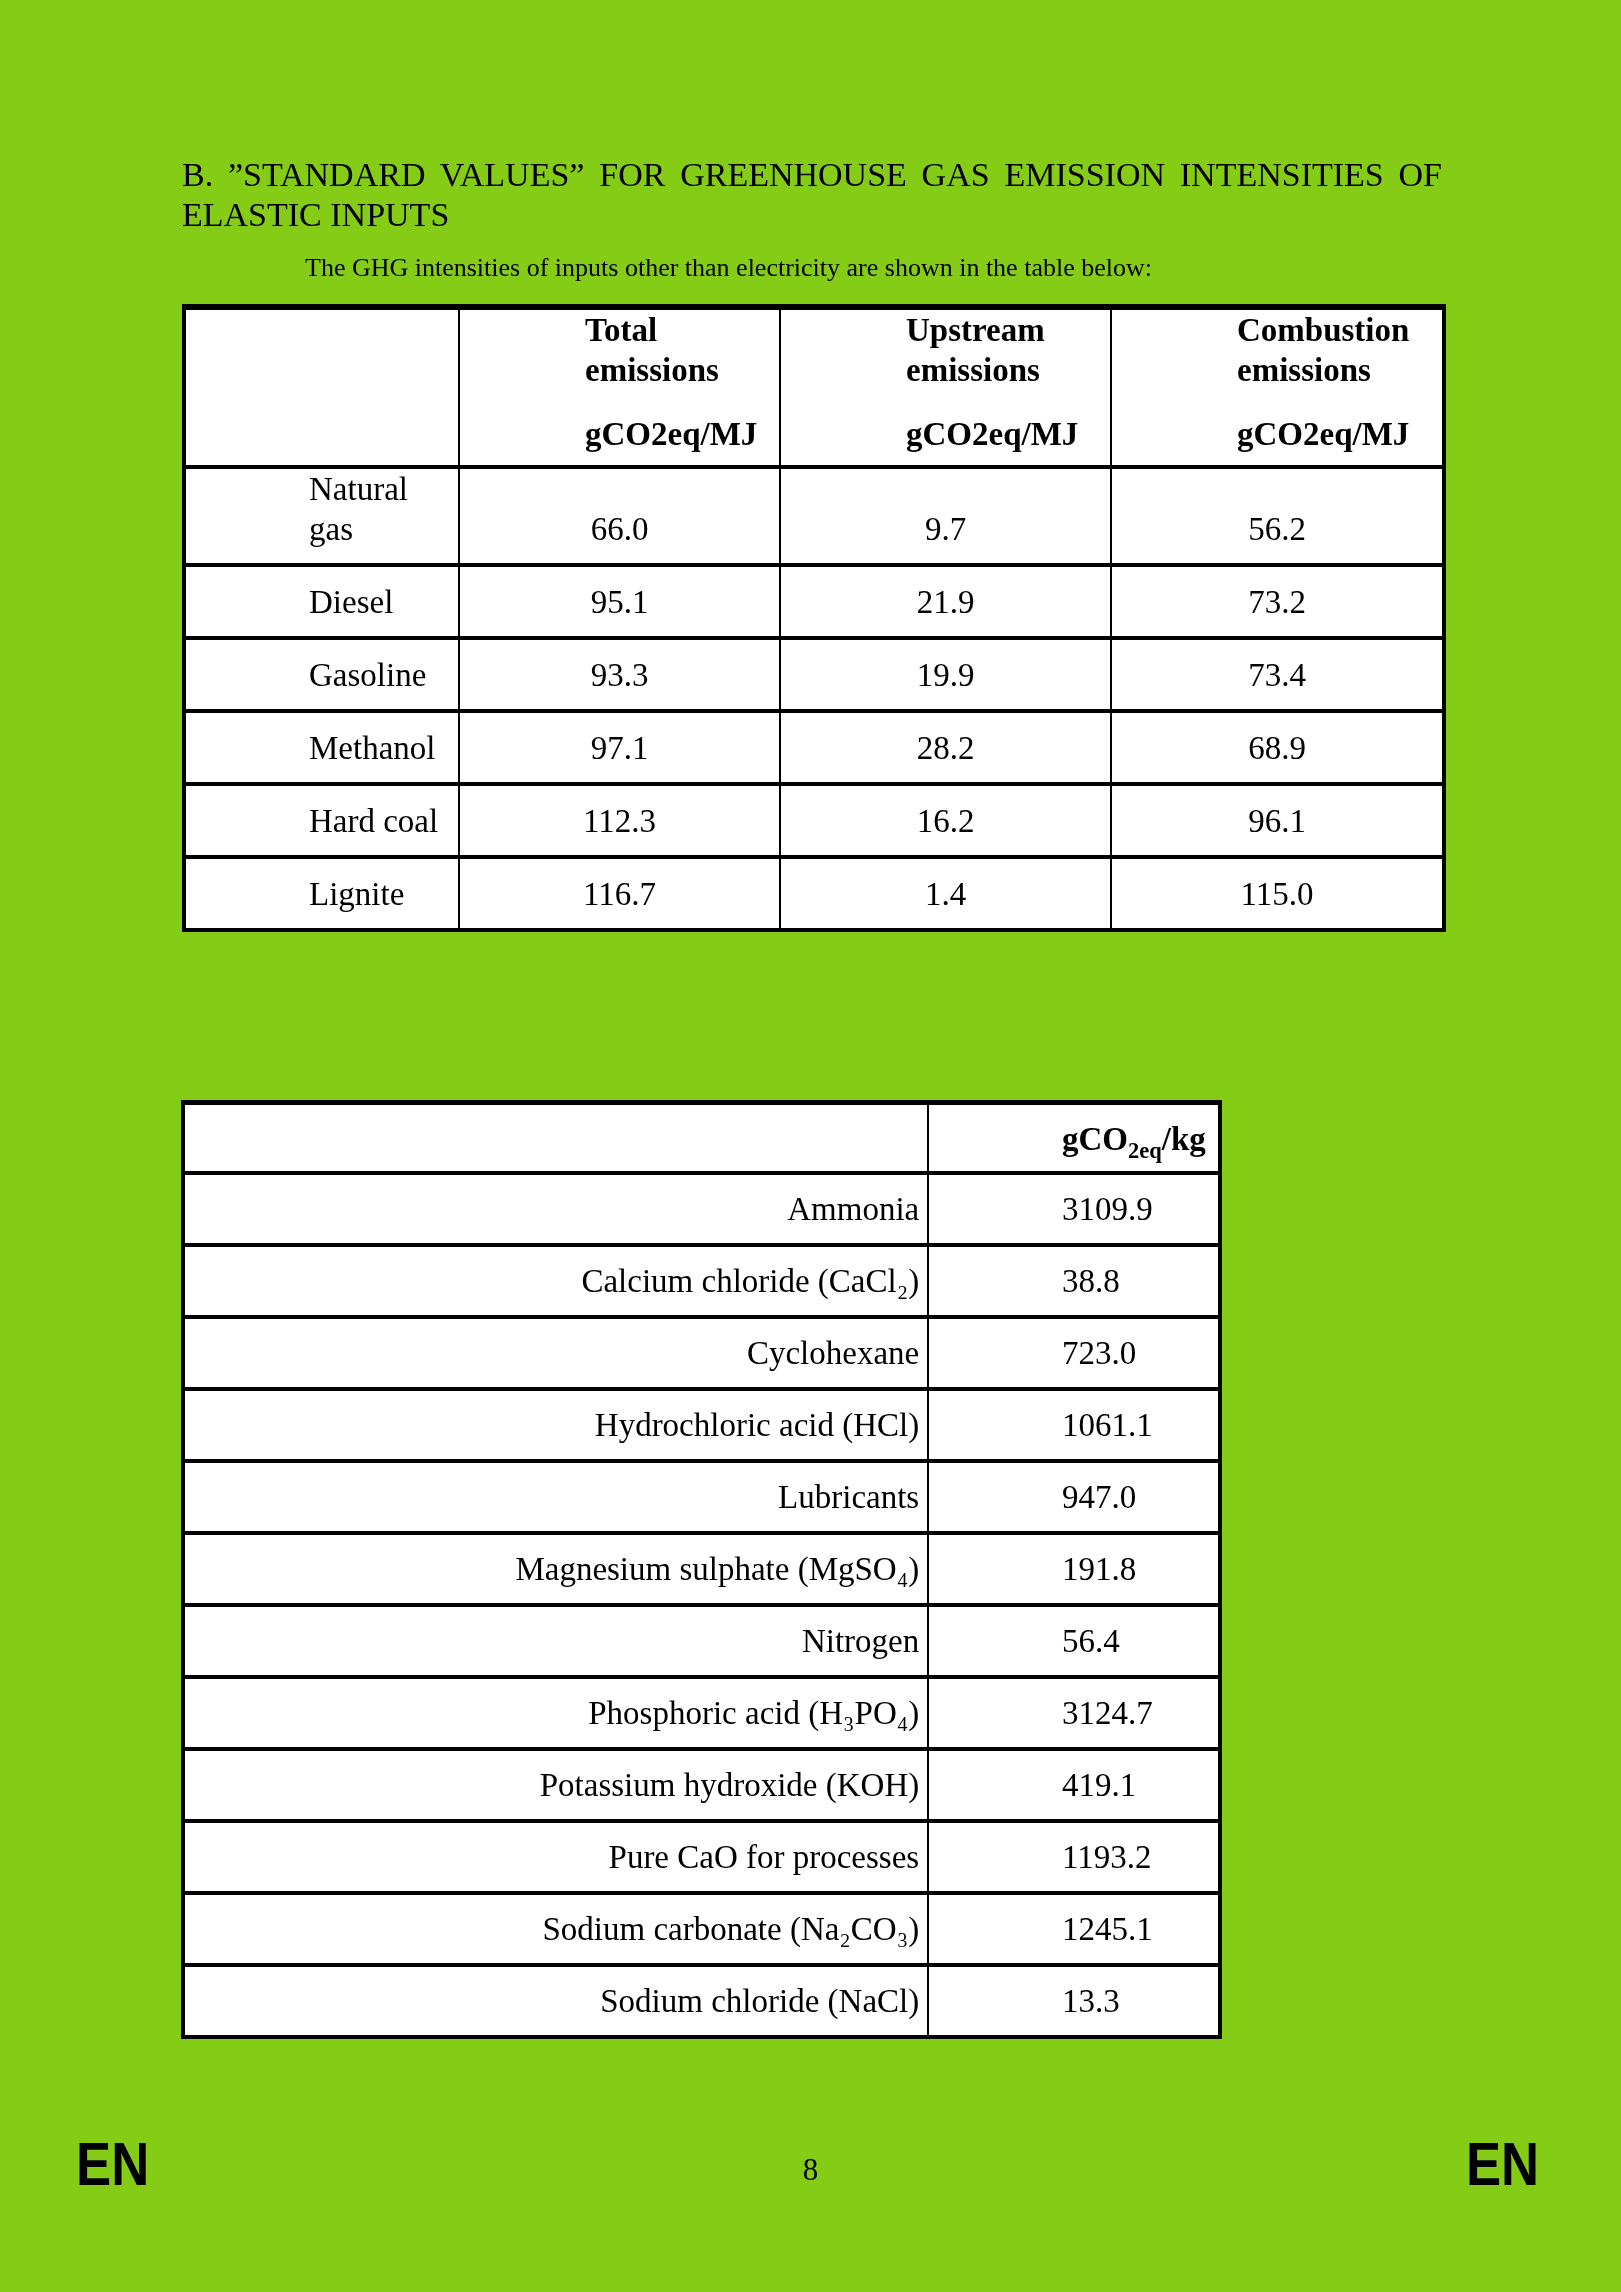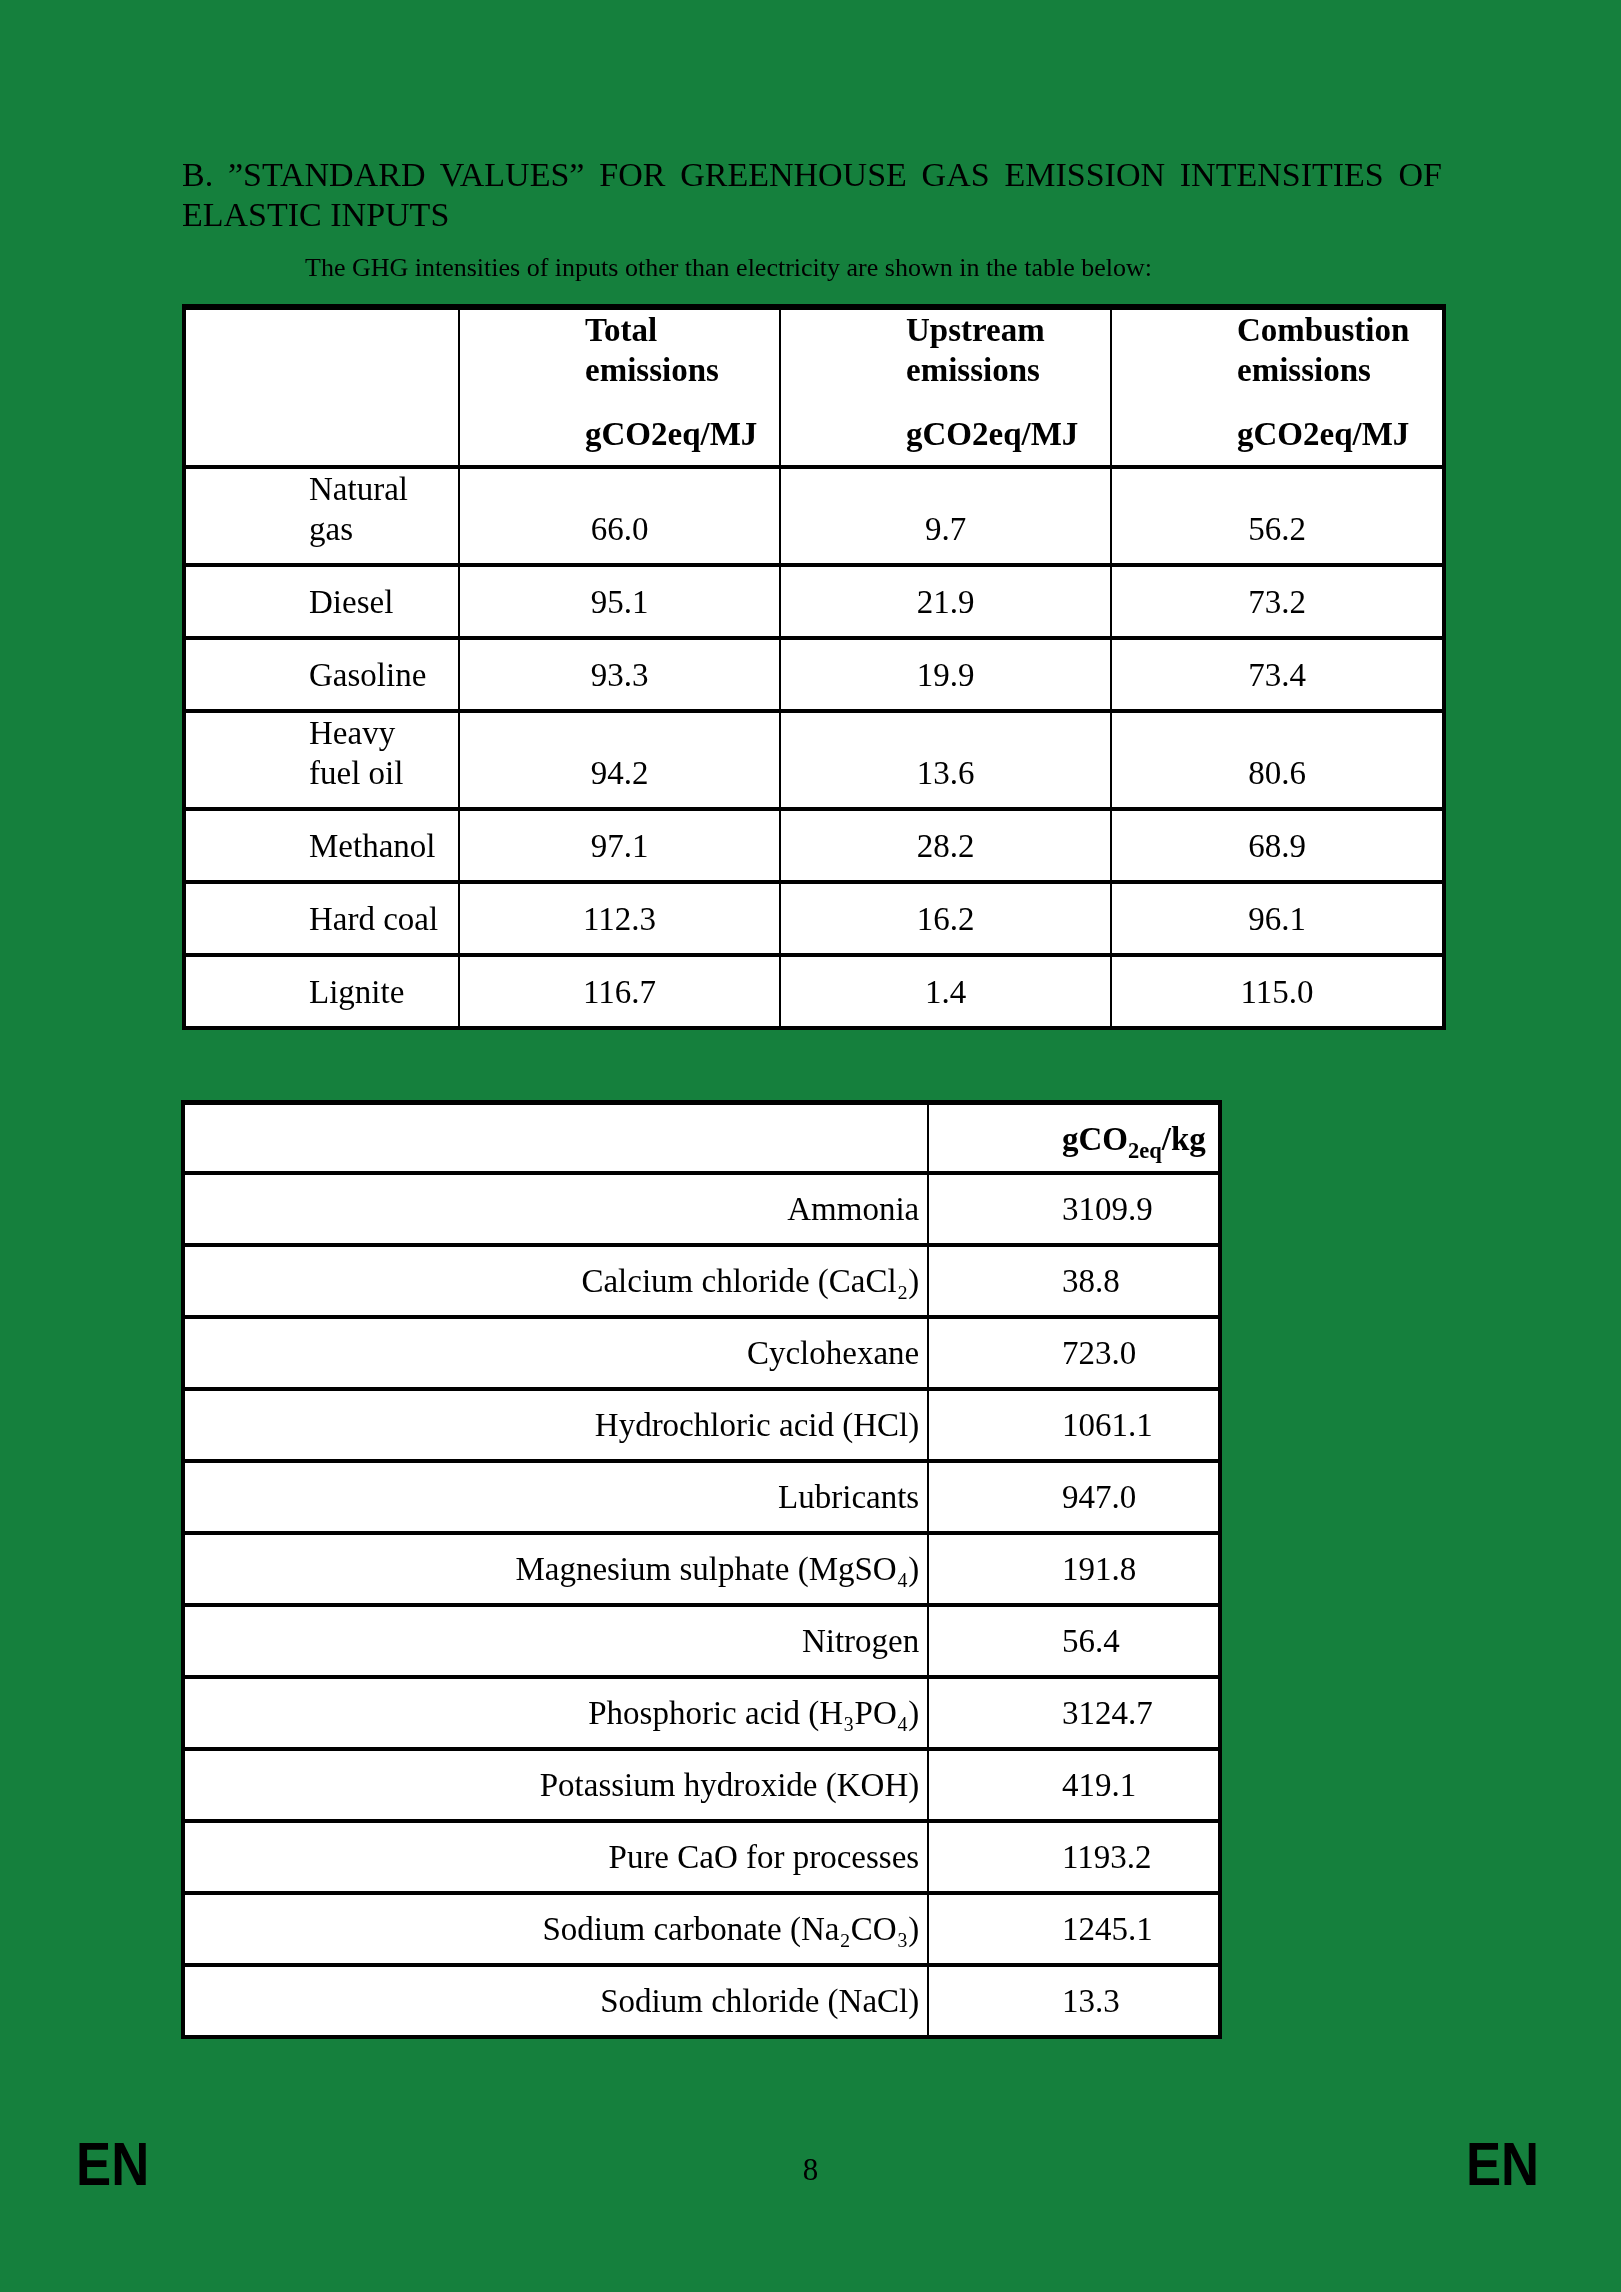--- a/index.html
+++ b/index.html
@@ -1,20 +1,20 @@
 <!DOCTYPE html>
 <html><head>
 <meta charset="utf-8">
 <style>
   html, body { margin: 0; padding: 0; background: #ffffff; }
   .page {
     position: relative;
     width: 1621px;
     height: 2293px;
-    background: #15803d;
+    background: #84cc16;
     color: #000000;
     font-family: "Liberation Serif", "DejaVu Serif", serif;
     overflow: hidden;
   }
 
   
   .heading {
     position: absolute;
     left: 182px;
     top: 155px;
@@ -180,26 +180,20 @@
           <td class="fuel-value-cell">73.2</td>
         </tr>
 
         <tr class="fuel-row">
           <td class="fuel-label-cell">Gasoline</td>
           <td class="fuel-value-cell">93.3</td>
           <td class="fuel-value-cell">19.9</td>
           <td class="fuel-value-cell">73.4</td>
         </tr>
 
-        <tr class="fuel-row">
-          <td class="fuel-label-cell">Heavy fuel oil</td>
-          <td class="fuel-value-cell">94.2</td>
-          <td class="fuel-value-cell">13.6</td>
-          <td class="fuel-value-cell">80.6</td>
-        </tr>
 
         <tr class="fuel-row">
           <td class="fuel-label-cell">Methanol</td>
           <td class="fuel-value-cell">97.1</td>
           <td class="fuel-value-cell">28.2</td>
           <td class="fuel-value-cell">68.9</td>
         </tr>
 
         <tr class="fuel-row">
           <td class="fuel-label-cell">Hard coal</td>

